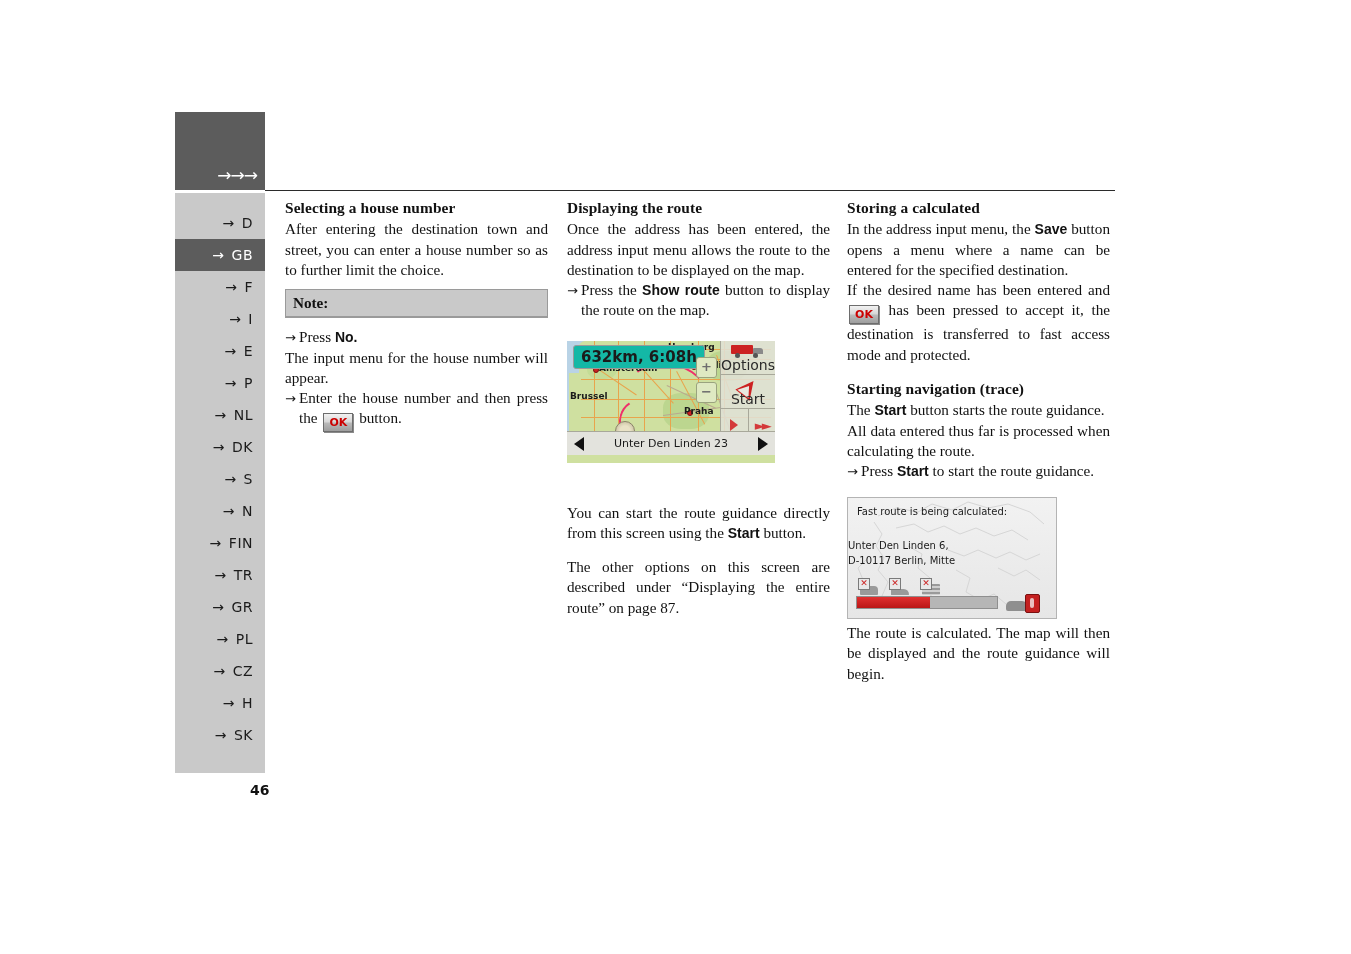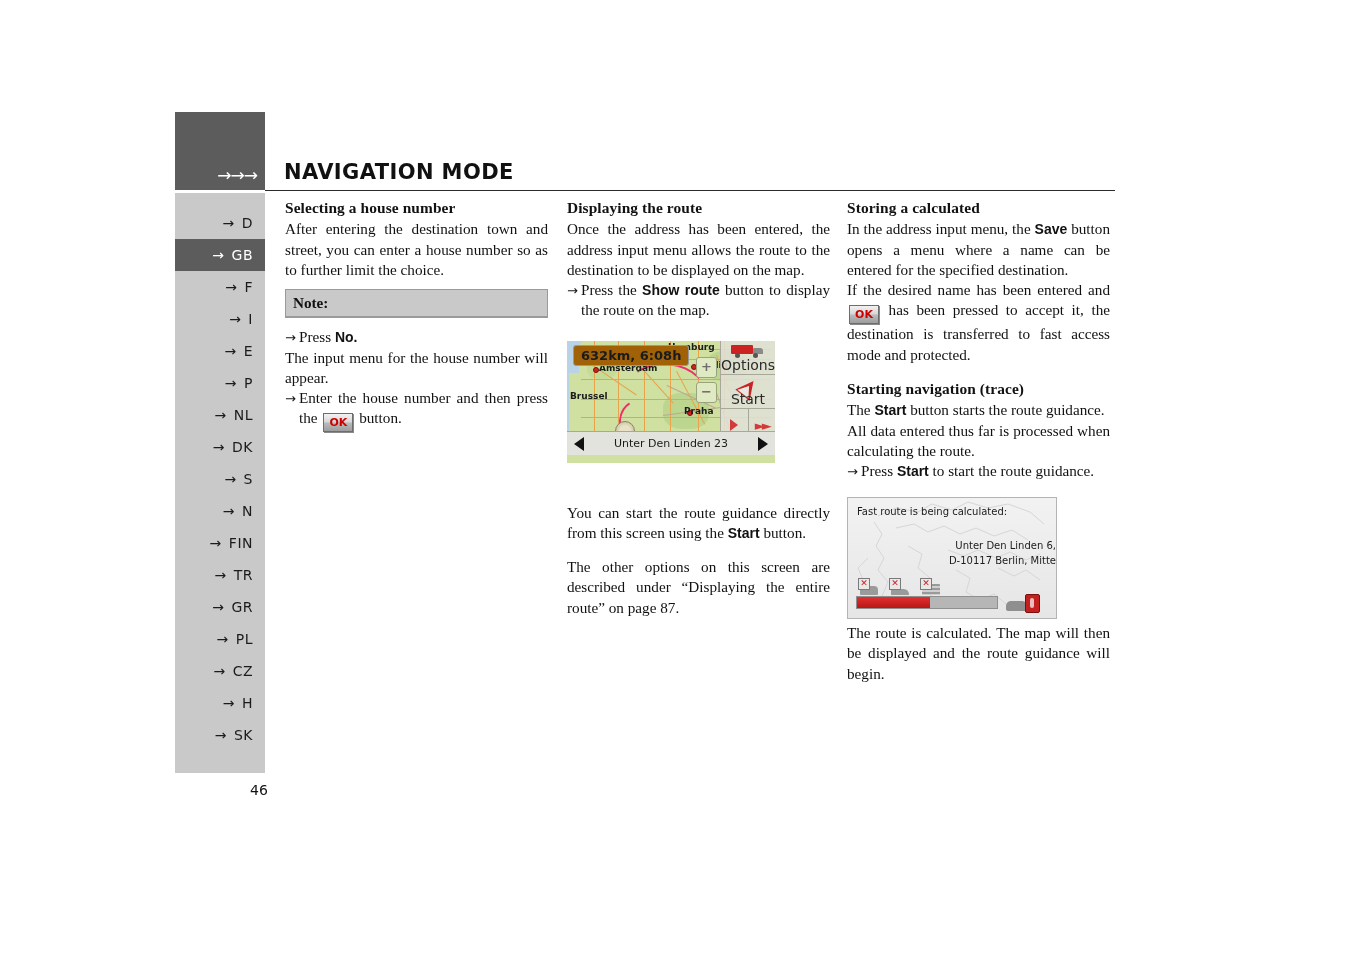--- a/index.html
+++ b/index.html
@@ -85,21 +85,21 @@
     left: 265px; top: 190px;
     width: 850px; height: 1px;
     background: #2b2b2b;
   }
 
   
   #pageno {
     position: absolute;
     left: 250px; top: 782px;
     font-family: "DejaVu Sans", sans-serif;
-    font-weight: normal;
+    font-weight: bold;
     font-size: 14px;
     color: #111;
   }
 
   
   .col {
     position: absolute;
     top: 198px;
     width: 263px;
     font-size: 15.2px;
@@ -237,25 +237,25 @@
   }
   #shot-map .route {
     position: absolute;
     border: 2px solid #ef2f6b;
     border-color: #ef2f6b transparent transparent transparent;
     border-radius: 50%;
   }
   #shot-map .infobox {
     position: absolute;
     left: 6px; top: 4px;
-    background: #a16207;
+    background: #14b8a6;
     border: 1px solid #9a9a9a;
     border-radius: 3px;
     padding: 2px 7px;
-    font-size: 13px;
+    font-size: 15px;
     font-weight: bold;
     color: #1b1b1b;
     white-space: nowrap;
   }
   #shot-map .zoombtn {
     position: absolute;
     width: 19px; height: 19px;
     background: #dfe9c2;
     border: 1px solid #9aa37e;
     border-radius: 3px;
@@ -408,21 +408,21 @@
   }
   #shot-calc .calc-title {
     position: absolute;
     left: 9px; top: 8px;
     font-size: 10px;
     color: #1b1b1b;
   }
   #shot-calc .dest {
     position: absolute;
     left: 0; right: 0; top: 40px;
-    text-align: right;
+    text-align: left;
     font-size: 10px;
     color: #1b1b1b;
     line-height: 1.5;
   }
   #shot-calc .icon-row {
     position: absolute;
     left: 10px; top: 80px;
     display: flex;
     gap: 9px;
   }
@@ -577,21 +577,20 @@
     <div class="rail-item">
       <span class="ra">→</span>
       <span>H</span>
     </div>
     <div class="rail-item">
       <span class="ra">→</span>
       <span>SK</span>
     </div>
   </div>
 
-  <div id="title">NAVIGATION MODE</div>
   <div id="title-rule"></div>
 
   <div id="pageno">46</div>
 
   <div class="col" id="col1">
     <h3>Selecting a house number</h3>
     <p>After entering the destination town and street, you can enter a house number so as to further limit the choice.</p>
 
     <div class="note">
       <div class="note-head">Note:</div>

